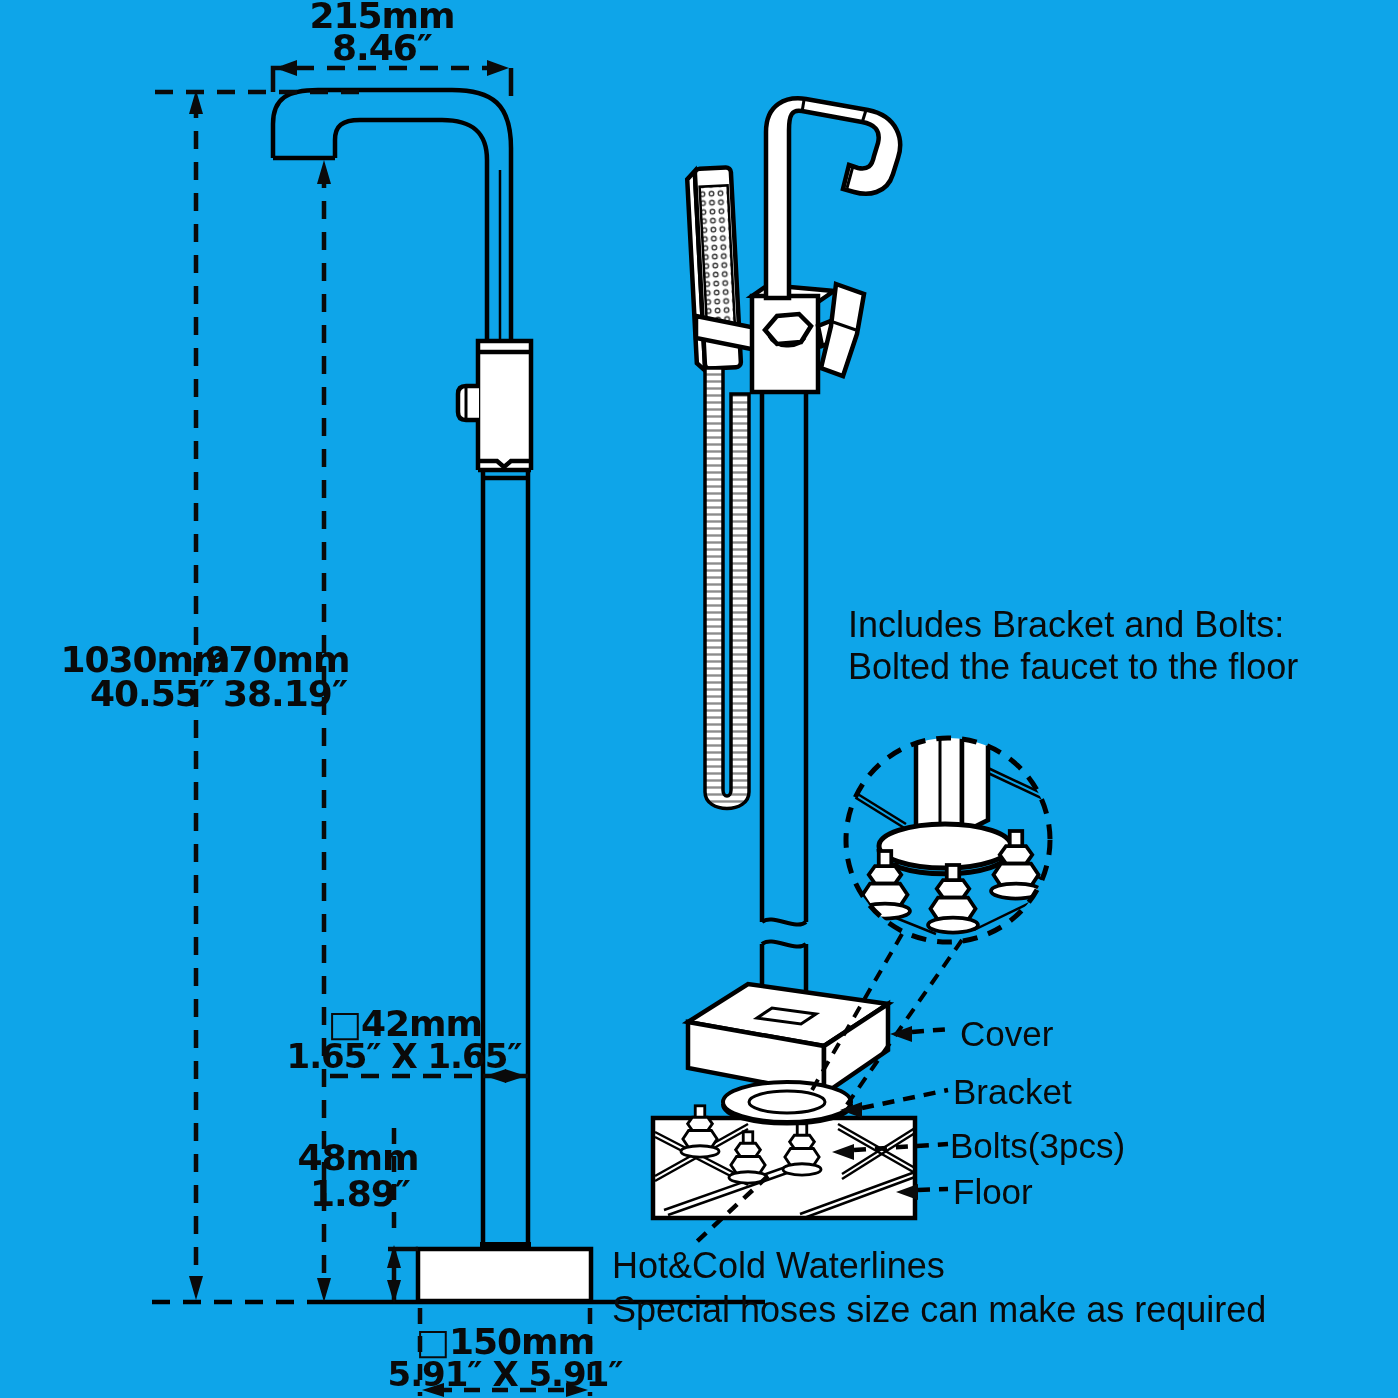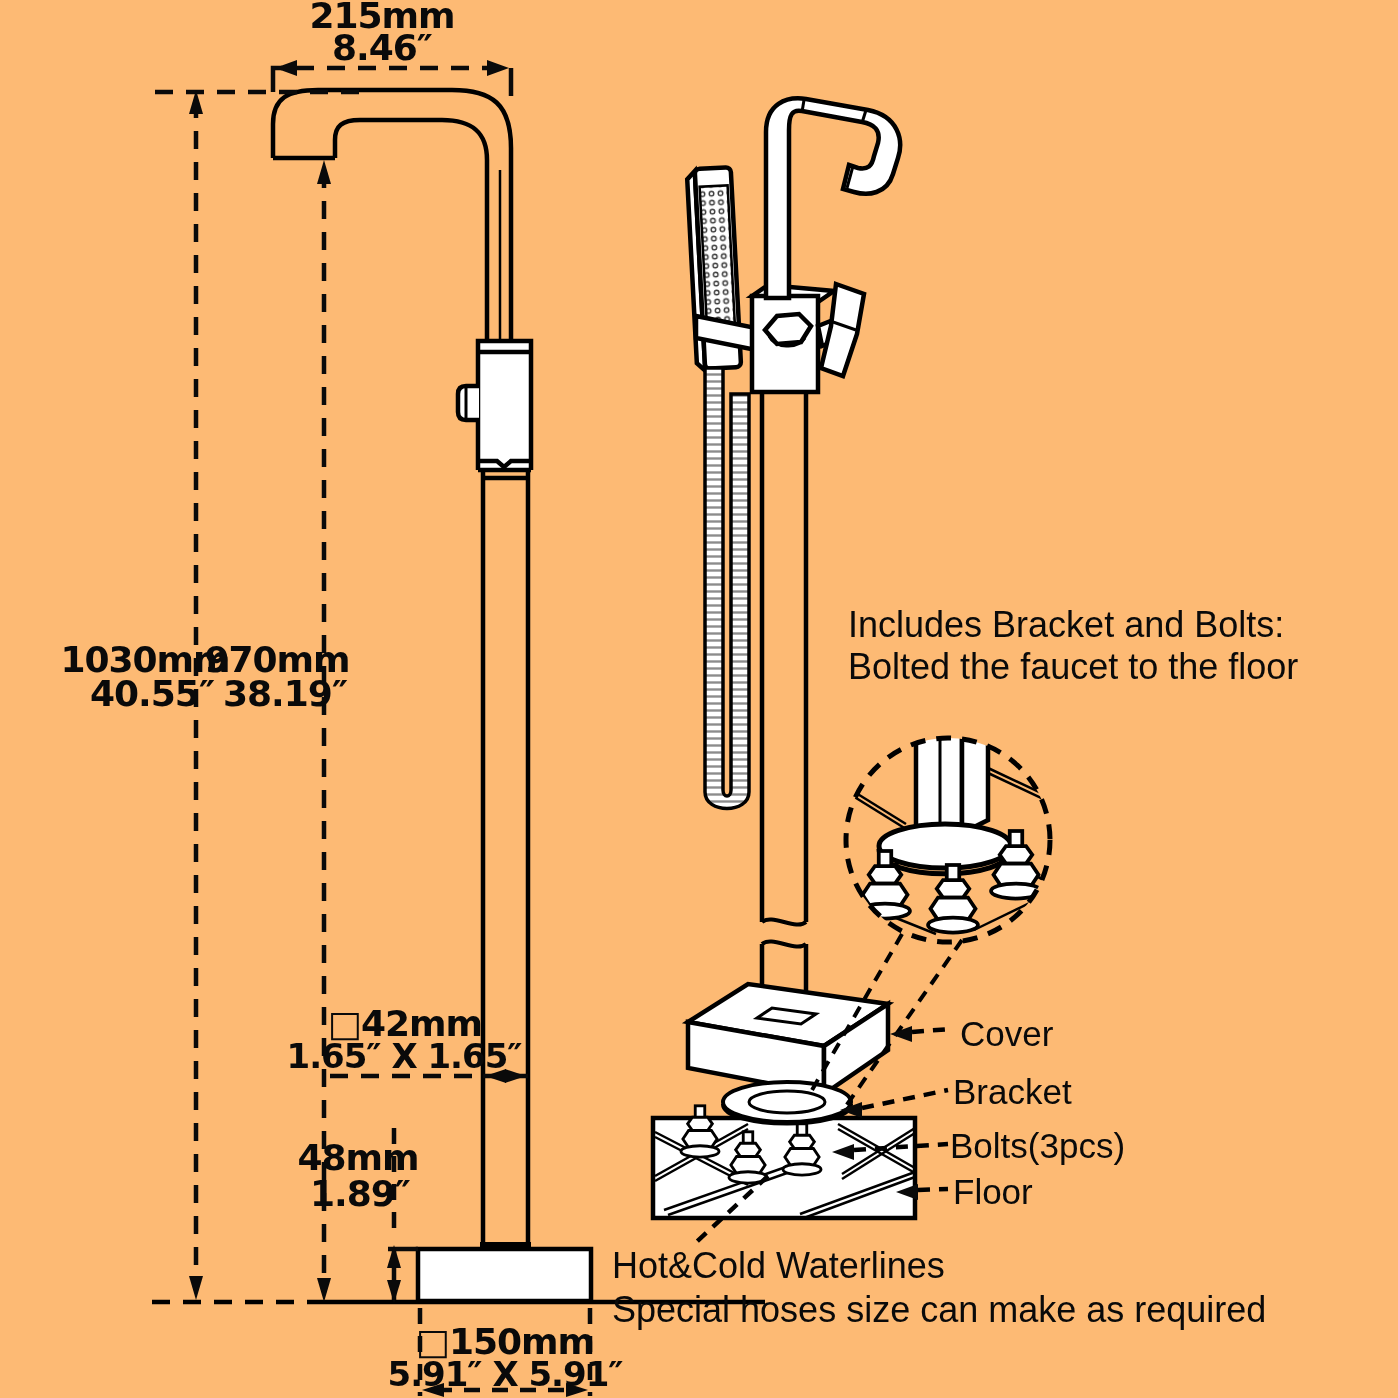--- a/index.html
+++ b/index.html
@@ -1,16 +1,16 @@
 <!DOCTYPE html>
 <html><head>
 <meta charset="utf-8">
 <style>
   html,body{margin:0;padding:0;background:#ffffff;}
-  .page{position:relative;width:1398px;height:1398px;background:#fdba74;overflow:hidden;}
+  .page{position:relative;width:1398px;height:1398px;background:#0ea5e9;overflow:hidden;}
   svg{display:block;}
   text{fill:#0a0a0a;}
   .dim{font-family:"DejaVu Sans",sans-serif;font-weight:700;font-size:36px;letter-spacing:-1px;}
   .dim-sm{font-family:"DejaVu Sans",sans-serif;font-weight:700;font-size:34px;letter-spacing:-1px;}
   .label{font-family:"Liberation Sans",sans-serif;font-weight:400;font-size:36px;}
   .callout{font-family:"Liberation Sans",sans-serif;font-weight:400;font-size:35px;}
 </style>
 </head>
 <body>
 

